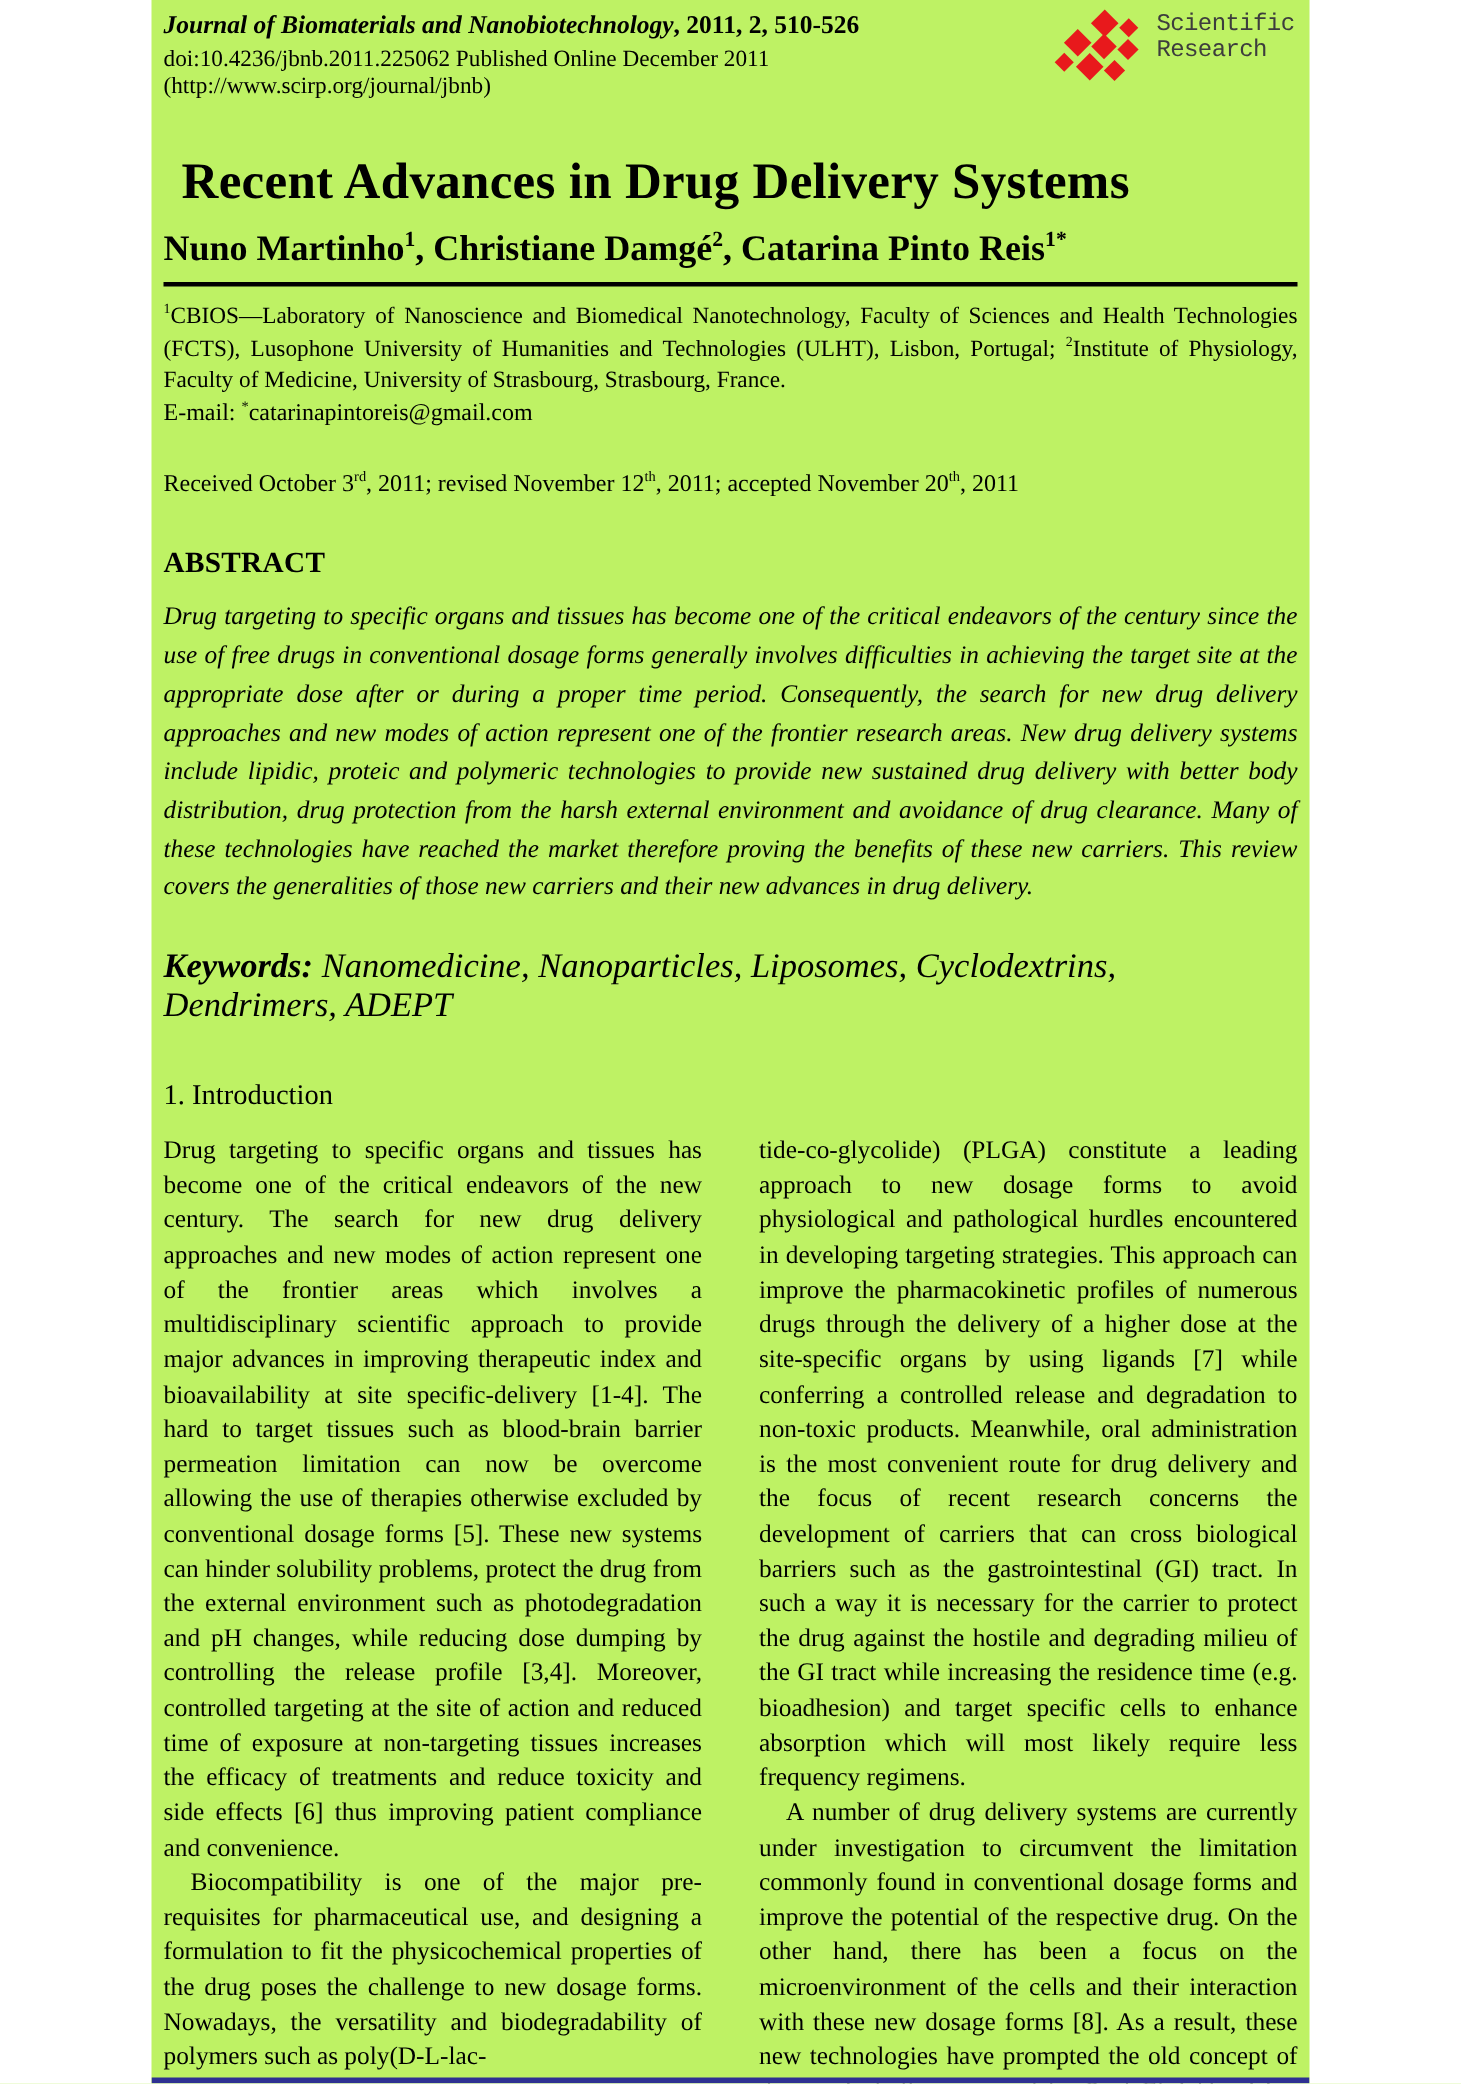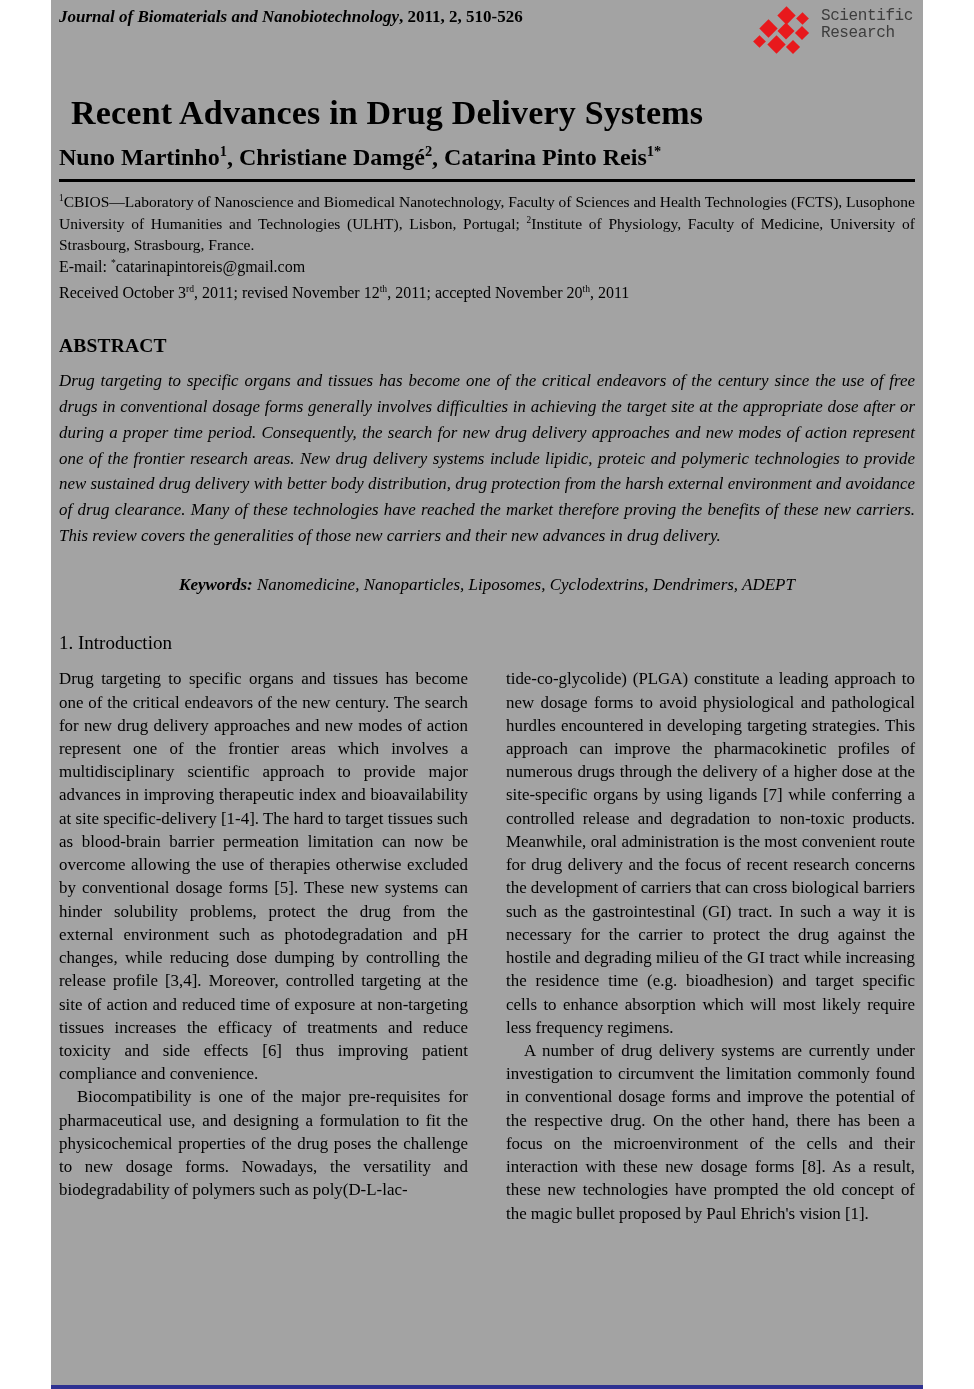--- a/index.html
+++ b/index.html
@@ -1,22 +1,22 @@
 <!DOCTYPE html>
 <html><head>
 <meta charset="utf-8">
 <style>
   * { box-sizing: border-box; }
   html, body { margin: 0; padding: 0; background: #ffffff; }
   .page {
     position: relative;
-    width: 872px;
+    width: 772px;
     height: 1389px;
     margin: 0 auto;
-    background: #a3a3a3;
+    background: #bef264;
     font-family: "Liberation Serif", serif;
     color: #000000;
     overflow: hidden;
   }
   .inner { padding: 7px 8px 0 8px; }
 
   
   .header-row { display: flex; justify-content: space-between; align-items: flex-start; }
   .journal-line { font-size: 17px; font-weight: bold; }
   .journal-line .jname { font-style: italic; }
@@ -42,26 +42,26 @@
   
   .paper-title { font-size: 34px; font-weight: bold; margin-top: 36px; letter-spacing: 0.2px; }
   .authors { font-size: 24px; font-weight: bold; margin-top: 12px; }
   sup { font-size: 60%; vertical-align: super; line-height: 0; }
 
   .rule { height: 3px; background: #000; margin-top: 8px; }
 
   .affil { margin-top: 9px; font-size: 15.5px; line-height: 1.40; text-align: justify; }
   .email-line { font-size: 16px; line-height: 1.40; }
 
-  .received { margin-top: 6px; font-size: 16px; }
+  .received { margin-top: 27px; font-size: 16px; }
 
   .abstract-h { margin-top: 33px; font-size: 19.5px; font-weight: bold; letter-spacing: 0.2px; }
   .abstract-body { margin-top: 11px; font-style: italic; font-size: 16.9px; line-height: 1.52; text-align: justify; }
 
-  .keywords { margin-top: 27px; font-style: italic; font-size: 17px; text-align: center; }
+  .keywords { margin-top: 27px; font-style: italic; font-size: 23px; }
   .kw-label { font-weight: bold; }
 
   .section-h { margin-top: 37px; font-size: 19px; font-weight: normal; }
 
   .columns { display: flex; gap: 38px; margin-top: 13px; }
   .col { flex: 1 1 0; font-size: 16.9px; line-height: 1.375; text-align: justify; }
   .col p { margin: 0; }
   .col p.indent { text-indent: 18px; }
 
   .footer {
@@ -76,20 +76,21 @@
 <body>
 
 <div class="page">
   <div class="inner">
 
     <div class="header-row">
       <div>
         <div class="journal-line">
           <span class="jname">Journal of Biomaterials and Nanobiotechnology</span><span>, 2011, 2, 510-526</span>
         </div>
+        <div class="doi-line">doi:10.4236/jbnb.2011.225062 Published Online December 2011 (http://www.scirp.org/journal/jbnb)</div>
       </div>
 
       <div class="logo">
         <span class="diamonds">
           <i></i>
             <i></i>
             <i></i>
             <i></i>
             <i></i>
             <i></i>

